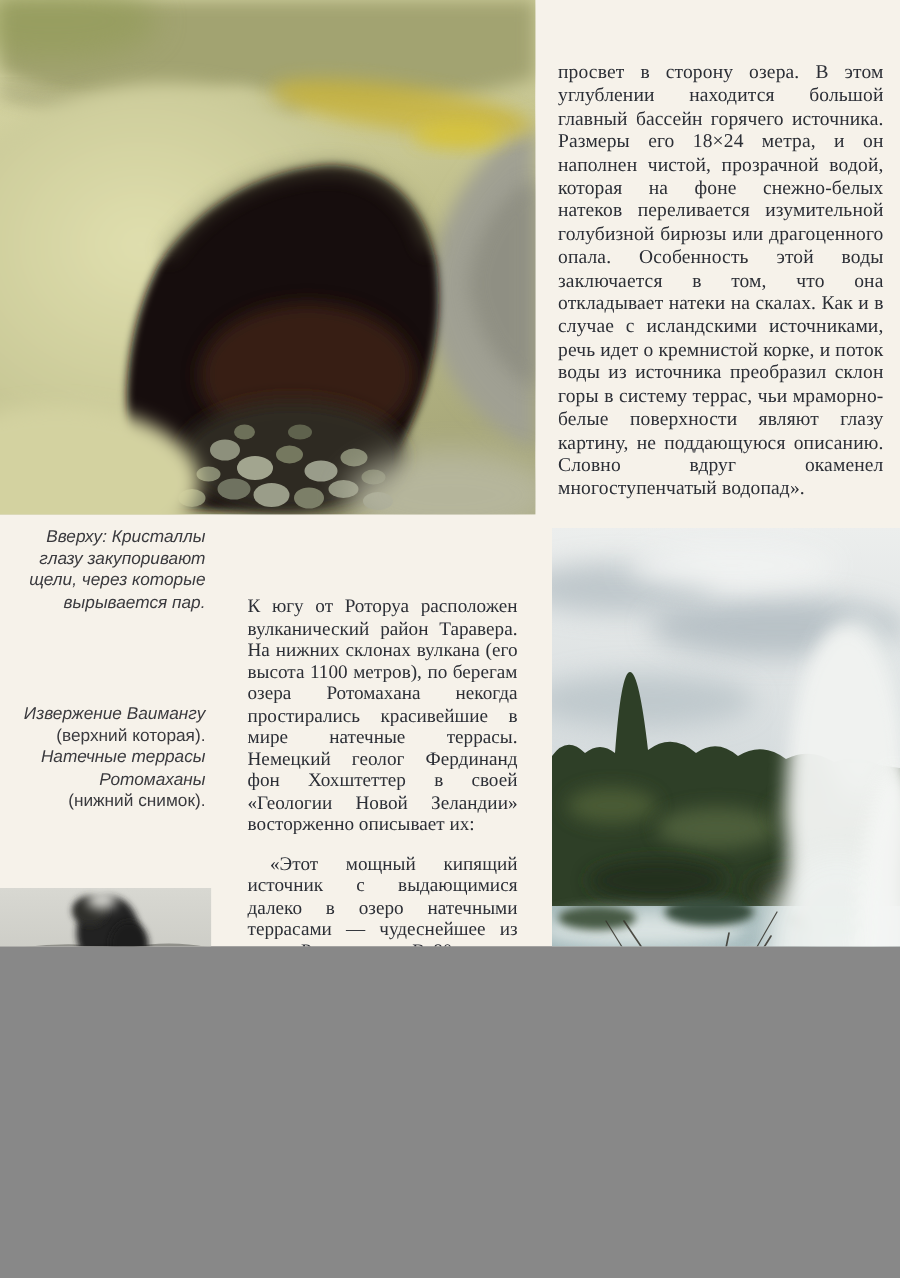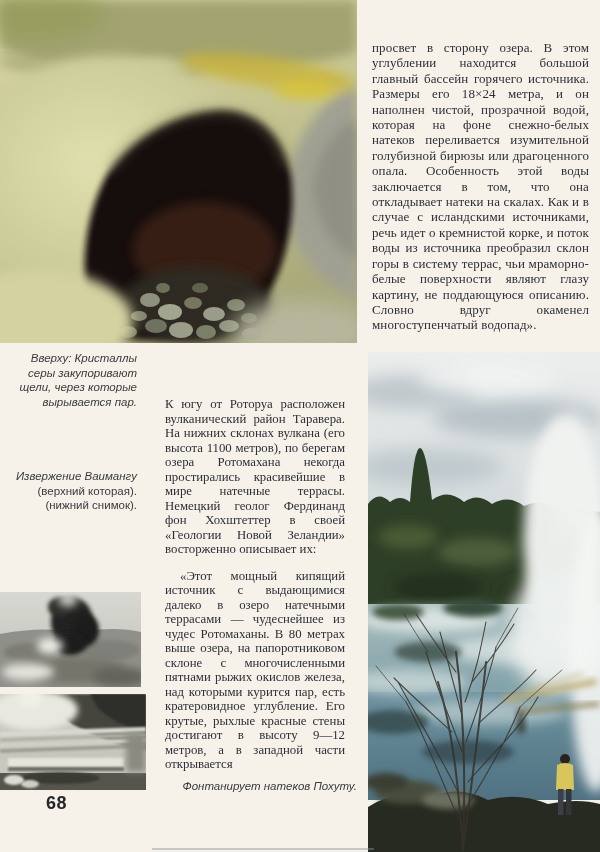--- a/index.html
+++ b/index.html
@@ -1,17 +1,17 @@
 <!DOCTYPE html>
 <html lang="ru"><head>
 <meta charset="utf-8">
 <style>
   html,body{margin:0;padding:0;background:#888;}
   .page{
-    position:relative;width:600px;height:852px;margin:0 auto;
+    position:relative;width:600px;height:631px;margin:0 auto;
     background:#f6f2ea;overflow:hidden;
     font-family:"Liberation Serif", serif;color:#2c2f36;
   }
   .photo{position:absolute;overflow:hidden;}
   .photo svg{display:block;width:100%;height:100%;}
 
   .photo-cave{left:0;top:0;width:357px;height:343px;}
   .photo-geyser{left:368px;top:352px;width:232px;height:500px;}
   .photo-eruption{left:0;top:592px;width:141px;height:95px;}
   .photo-terraces{left:0;top:694px;width:146px;height:96px;}
@@ -112,30 +112,31 @@
       </g>
       <ellipse cx="38" cy="322" rx="95" ry="52" fill="#d3d2a0" filter="url(#b6)"></ellipse>
       <ellipse cx="300" cy="330" rx="70" ry="30" fill="#b9b9a4" opacity="0.8" filter="url(#b10)"></ellipse>
     </svg>
   </div>
 
   <div class="right-col">
     <p style="margin:0">просвет в сторону озера. В этом углублении находится большой главный бассейн горячего источника. Размеры его 18×24 метра, и он наполнен чистой, прозрачной водой, которая на фоне снежно-белых натеков переливается изумительной голубизной бирюзы или драгоценного опала. Особенность этой воды заключается в том, что она откладывает натеки на скалах. Как и в случае с исландскими источниками, речь идет о кремнистой корке, и поток воды из источника преобразил склон горы в систему террас, чьи мраморно-белые поверхности являют глазу картину, не поддающуюся описанию. Словно вдруг окаменел многоступенчатый водопад».</p>
   </div>
 
-  <div class="caption caption-sulphur">Вверху: Кристаллы серы закупоривают щели, через которые вырывается пар.</div>
+  <div class="caption caption-sulphur">Вверху: Кристаллы глазу закупоривают щели, через которые вырывается пар.</div>
 
   <div class="mid-col">
     <p>К югу от Роторуа расположен вулканический район Таравера. На нижних склонах вулкана (его высота 1100 метров), по берегам озера Ротомахана некогда простирались красивейшие в мире натечные террасы. Немецкий геолог Фердинанд фон Хохштеттер в своей «Геологии Новой Зеландии» восторженно описывает их:</p>
     <p class="indent">«Этот мощный кипящий источник с выдающимися далеко в озеро натечными террасами — чудеснейшее из чудес Ротомаханы. В 80 метрах выше озера, на папоротниковом склоне с многочисленными пятнами рыжих окислов железа, над которыми курится пар, есть кратеровидное углубление. Его крутые, рыхлые красные стены достигают в высоту 9—12 метров, а в западной части открывается</p>
   </div>
 
   <div class="caption caption-leftphotos">
     <span class="it">Извержение Ваимангу</span>
     <span class="rm">(верхний которая).</span>
+    <span class="it">Натечные террасы Ротомаханы</span>
     <span class="rm">(нижний снимок).</span>
   </div>
 
   <div class="photo photo-eruption">
     <svg viewBox="0 0 141 95" preserveAspectRatio="none">
       <defs>
         <linearGradient id="erSky" x1="0" y1="0" x2="0" y2="1">
           <stop offset="0" stop-color="#d8d8d2"></stop>
             <stop offset="1" stop-color="#bfbfb8"></stop>
         </linearGradient>

